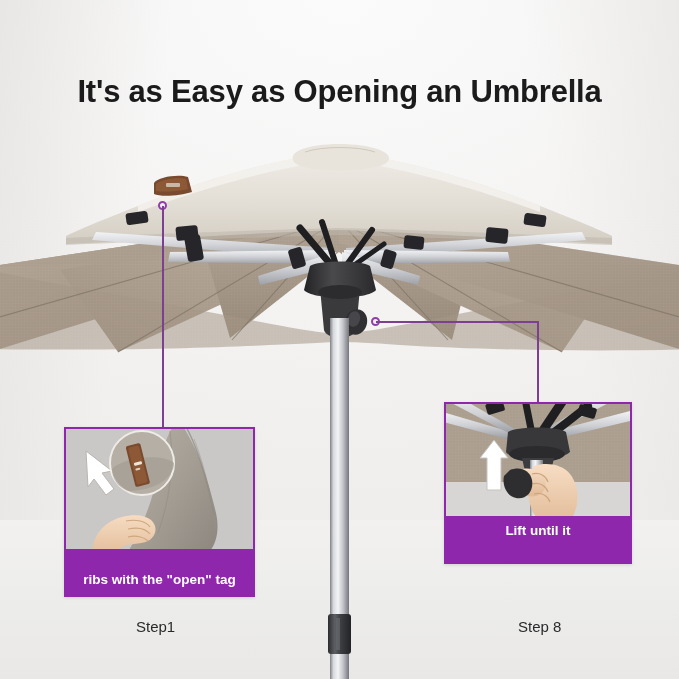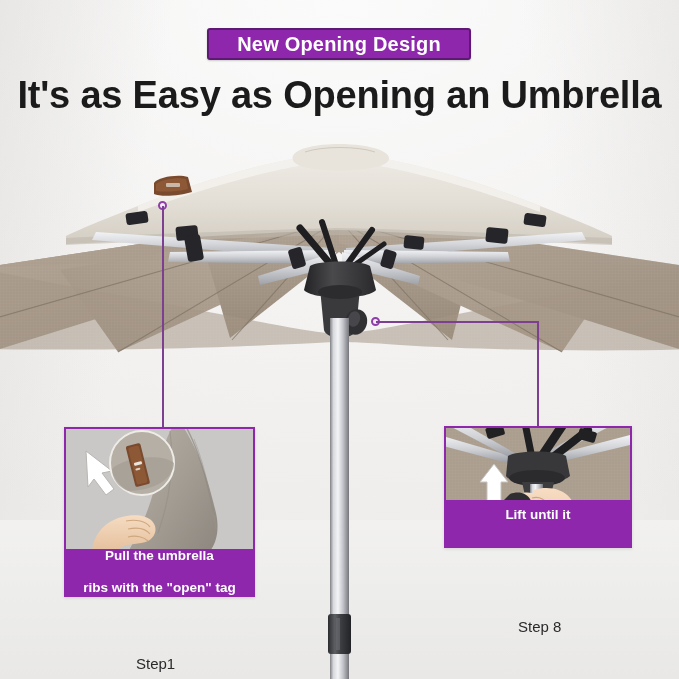--- a/index.html
+++ b/index.html
@@ -33,21 +33,21 @@
     box-shadow:0 1px 2px rgba(0,0,0,.18);
     display:flex;align-items:center;justify-content:center;
     box-sizing:border-box;
   }
   .badge span{
     color:#fff;font-size:20px;font-weight:bold;letter-spacing:.2px;
     line-height:1;white-space:nowrap;
   }
   .headline{
     position:absolute;left:0;top:74px;width:679px;text-align:center;
-    color:#1b1b1b;font-size:38px;font-weight:bold;letter-spacing:-.2px;
+    color:#1b1b1b;font-size:31px;font-weight:bold;letter-spacing:-.2px;
     white-space:nowrap;
   }
   
   .umbrella{position:absolute;left:0;top:0;width:679px;height:679px;}
   
   .conn{position:absolute;background:#7d3f92;}
   .conn-dot{
     position:absolute;width:9px;height:9px;border-radius:50%;
     background:#f3eaf6;border:2px solid #8e3fa8;box-sizing:border-box;
   }
@@ -221,23 +221,20 @@
       <rect x="336" y="618" width="4" height="32" fill="#6b6d72" opacity=".6"></rect>
     </g>
 
     <g>
       <path d="M154 183 C 158 177, 178 174, 188 177 L 192 192 C 180 196, 160 197, 154 194 Z" fill="#7a4a2e"></path>
       <path d="M156 184 C 162 179, 178 177, 186 179 L 188 189 C 176 192, 162 192, 156 191 Z" fill="#8d5836"></path>
       <rect x="166" y="183" width="14" height="4" rx="1" fill="#d8cfc6" opacity=".8"></rect>
     </g>
   </svg>
 
-  <div class="badge">
-    <span>New Opening Design</span>
-  </div>
   <div class="headline">It's as Easy as Opening an Umbrella</div>
 
   <div class="conn-dot" style="left:158px;top:201px;"></div>
   <div class="conn" style="left:162px;top:206px;width:1.5px;height:221px;"></div>
 
   <div class="conn-dot" style="left:371px;top:317px;"></div>
   <div class="conn" style="left:376px;top:321px;width:163px;height:1.5px;"></div>
   <div class="conn" style="left:537px;top:321px;width:1.5px;height:106px;"></div>
 
   <div class="callout" style="left:64px;top:427px;width:191px;height:170px;">
@@ -285,28 +282,28 @@
               <rect x="66" y="16" width="11" height="38" rx="2" fill="#8d5836"></rect>
               <rect x="68" y="32" width="8" height="3" rx="1" fill="#ece5dc"></rect>
               <rect x="68" y="38" width="5" height="2" rx="1" fill="#ece5dc" opacity=".85"></rect>
             </g>
           </g>
         </g>
       </svg>
     </div>
     <div class="cap">
       <span>
-        <span>Pull the umbrella</span><br>
+        <br>
         <span>ribs with the "open" tag</span>
       </span>
     </div>
   </div>
-  <div class="steplabel" style="left:136px;top:618px;margin-top:37px;">Step1</div>
-
-  <div class="callout" style="left:444px;top:426px;width:188px;height:122px;">
+  <div class="steplabel" style="left:136px;top:618px;">Step1</div>
+
+  <div class="callout" style="left:444px;top:402px;width:188px;height:162px;">
     <div class="photo">
       <svg viewBox="0 0 184 124" width="184" height="124">
         <defs>
           <linearGradient id="rib2" x1="0" y1="0" x2="0" y2="1">
             <stop offset="0%" stop-color="#f4f5f7"></stop>
             <stop offset="50%" stop-color="#cdcfd3"></stop>
             <stop offset="100%" stop-color="#8f9299"></stop>
           </linearGradient>
           <linearGradient id="skin2" x1="0" y1="0" x2="0" y2="1">
             <stop offset="0%" stop-color="#f7ddc4"></stop>

